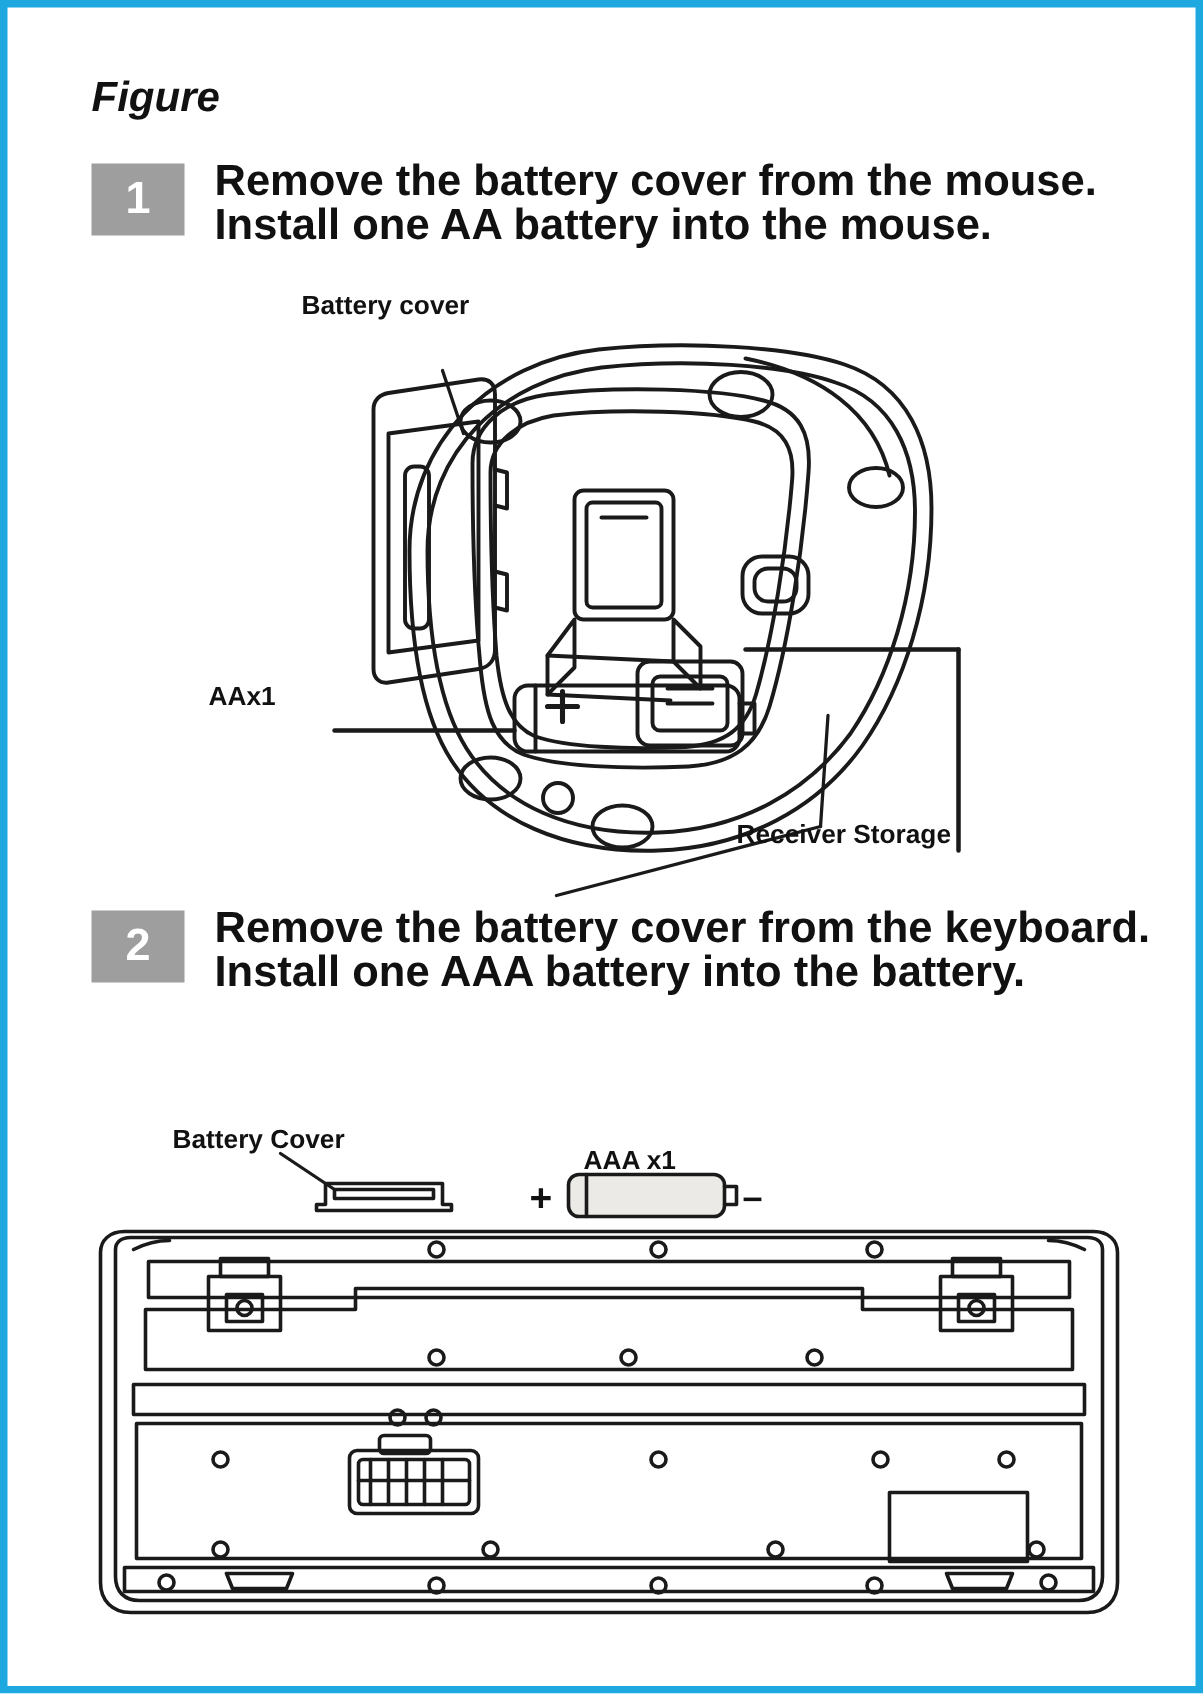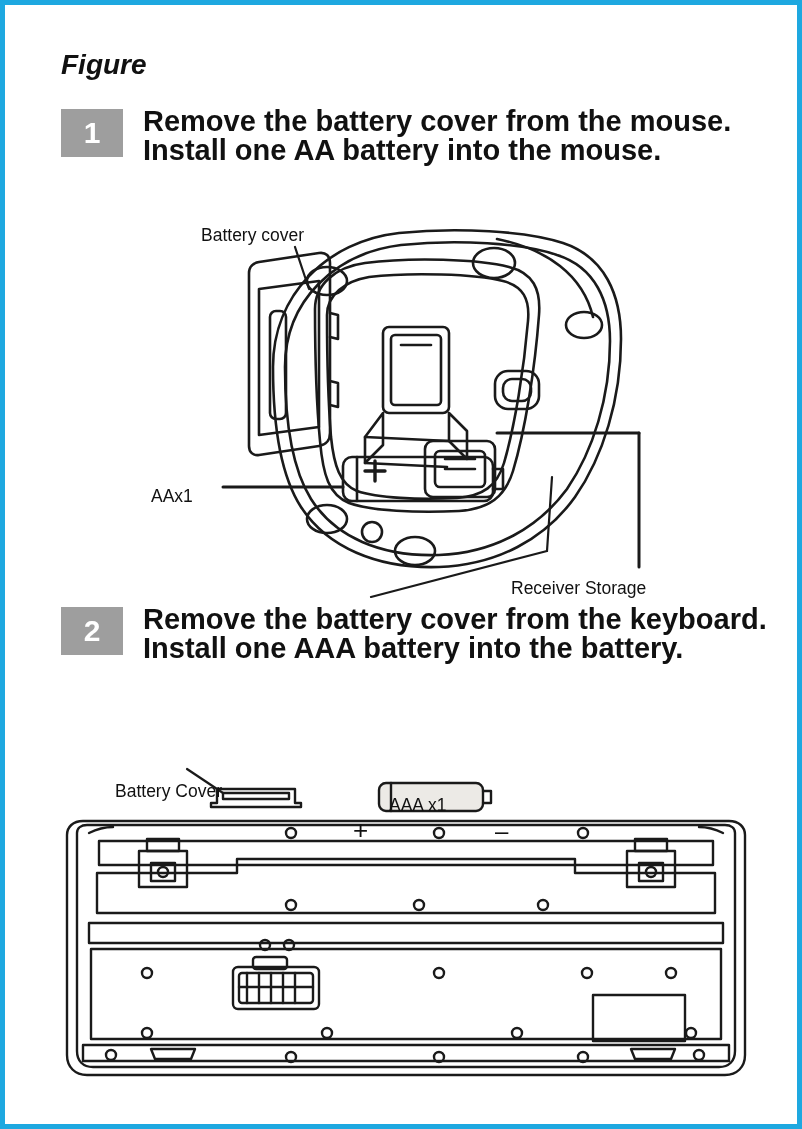--- a/index.html
+++ b/index.html
@@ -60,23 +60,22 @@
   .step-text {
     position: absolute;
     font-size: 29px;
     font-weight: bold;
     line-height: 29px;
     white-space: pre-line;
   }
   .label {
     position: absolute;
     font-size: 17.5px;
-    font-weight: normal;
+    font-weight: bold;
     white-space: nowrap;
-    margin-top: 32px;
   }
   .art {
     position: absolute;
     left: 0; top: 0;
     width: 758px;
     height: 1085px;
     pointer-events: none;
   }
 </style>
 </head>
@@ -184,22 +183,22 @@
         <path d="M196 460 L316 460" stroke-width="3"></path>
 
         <path d="M612 406 L612 540" stroke-width="3"></path>
         <path d="M612 406 L470 406" stroke-width="3"></path>
         <path d="M520 524 L344 570" stroke-width="2.2"></path>
         <path d="M520 524 L525 450" stroke-width="2.2"></path>
       </g>
     </svg>
 
     <div class="label" style="left:174px; top:166px;">Battery cover</div>
-    <div class="label" style="left:124px; top:427px;">AAx1</div>
-    <div class="label" style="left:484px; top:519px;">Receiver Storage</div>
+    <div class="label" style="left:112px; top:427px;">AAx1</div>
+    <div class="label" style="left:464px; top:519px;">Receiver Storage</div>
 
     <div class="step">
       <div class="step-num" style="left:34px; top:580px;">2</div>
       <div class="step-text" style="left:116px; top:578px; width:660px;">Remove the battery cover from the keyboard.
 Install one AAA battery into the battery.</div>
     </div>
 
     <svg class="art" viewBox="0 0 758 1085">
       <g fill="none" stroke="#1a1a1a" stroke-width="2.4" stroke-linejoin="round" stroke-linecap="round">
 

